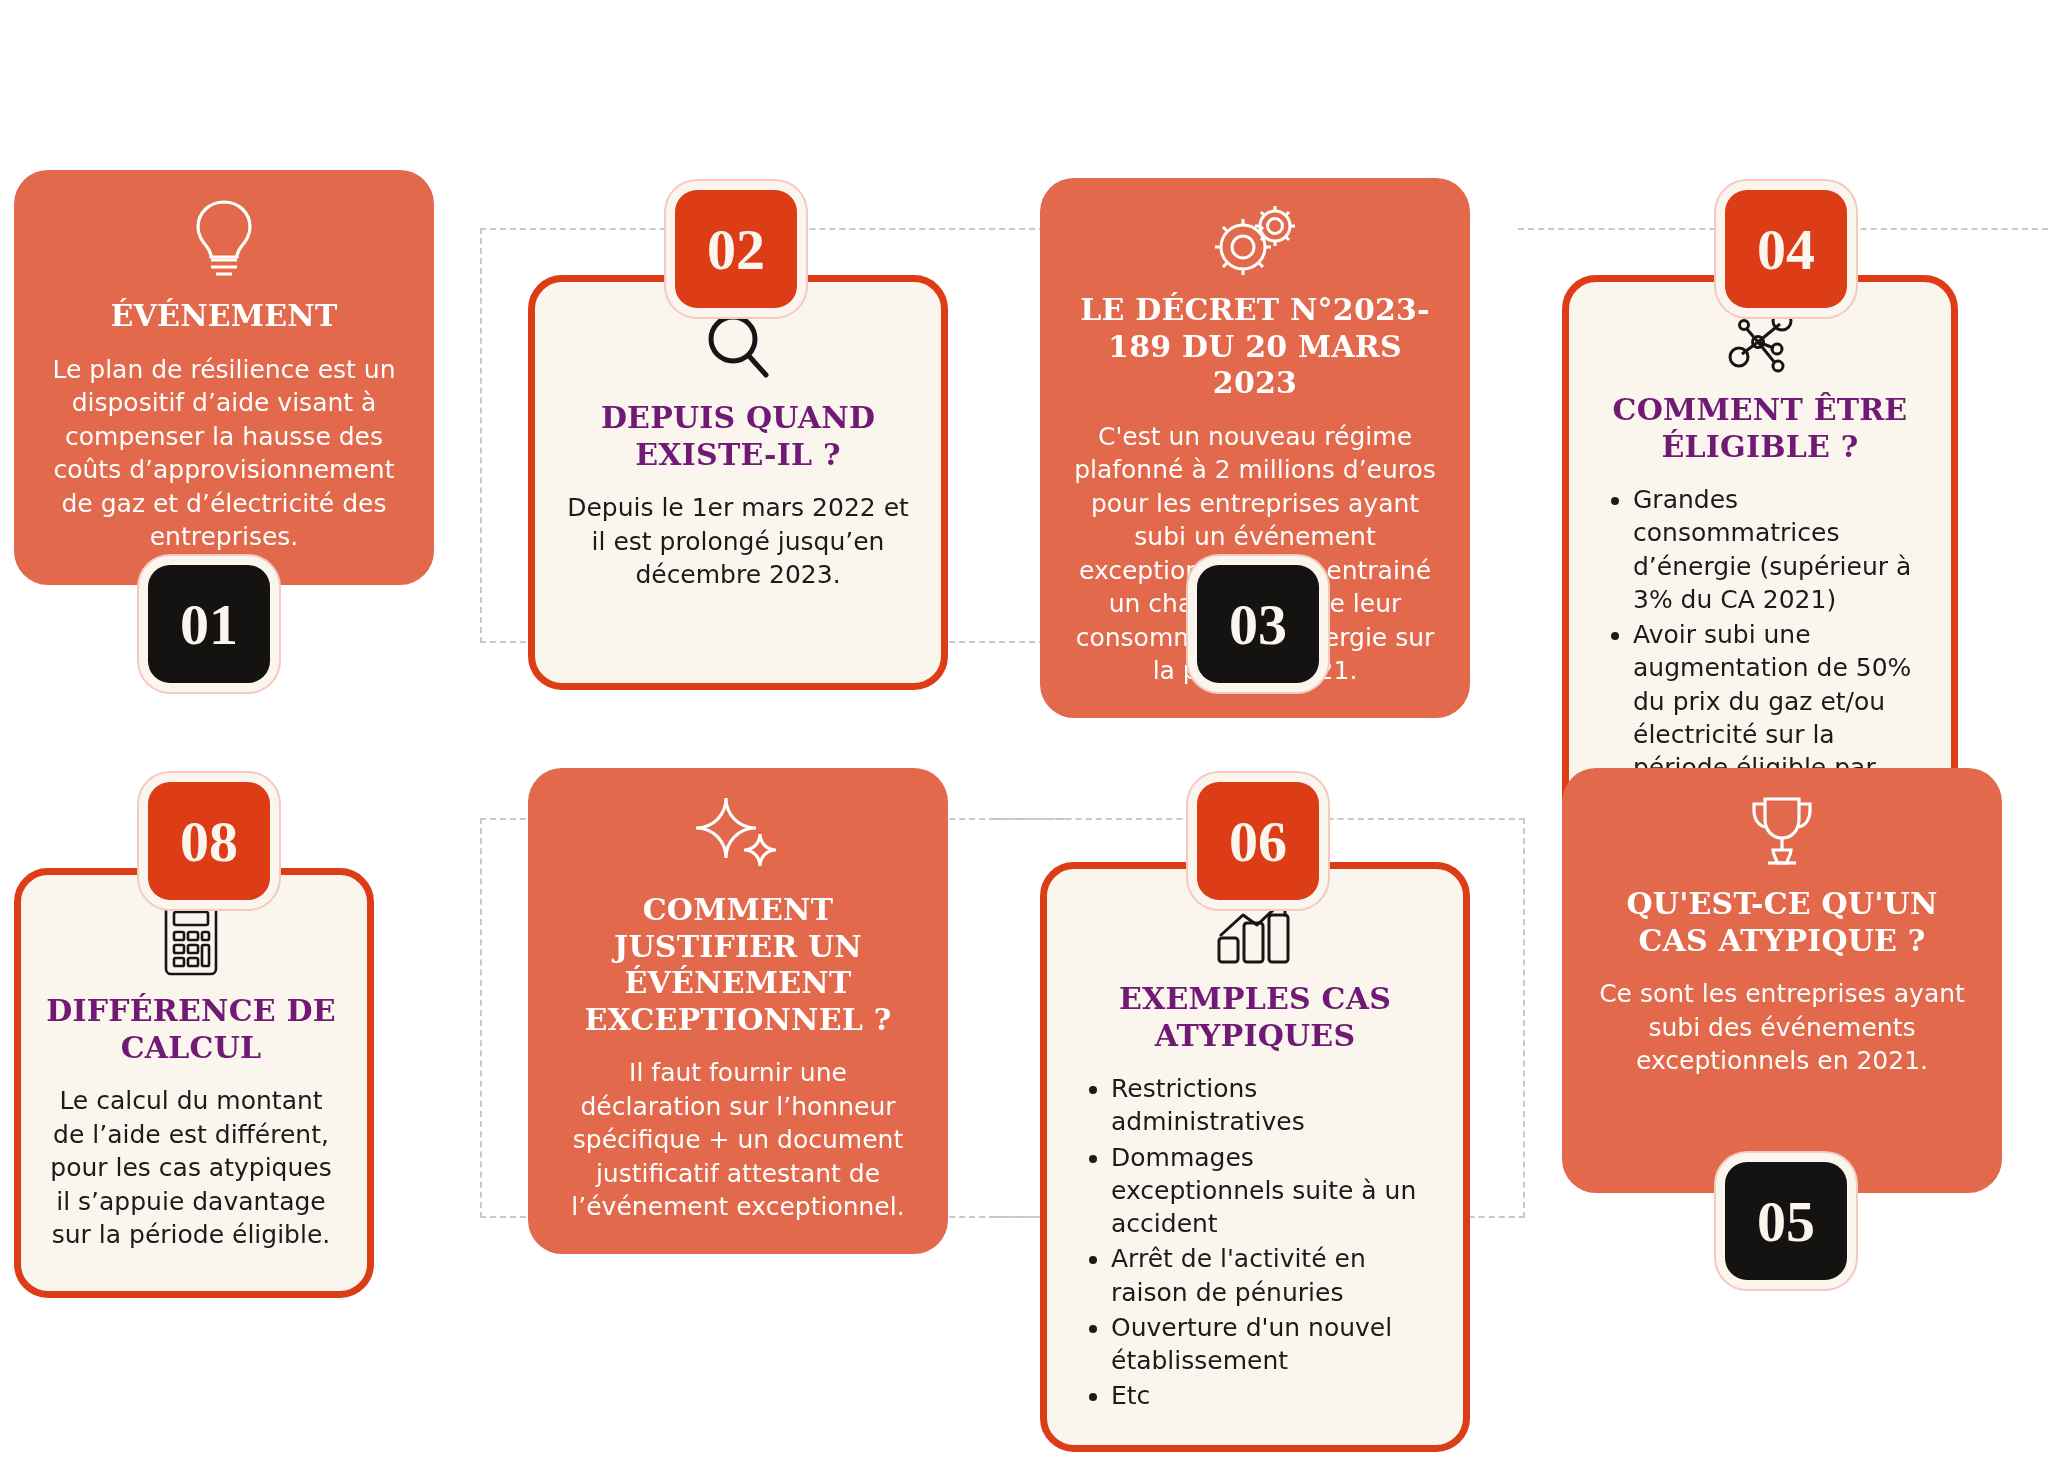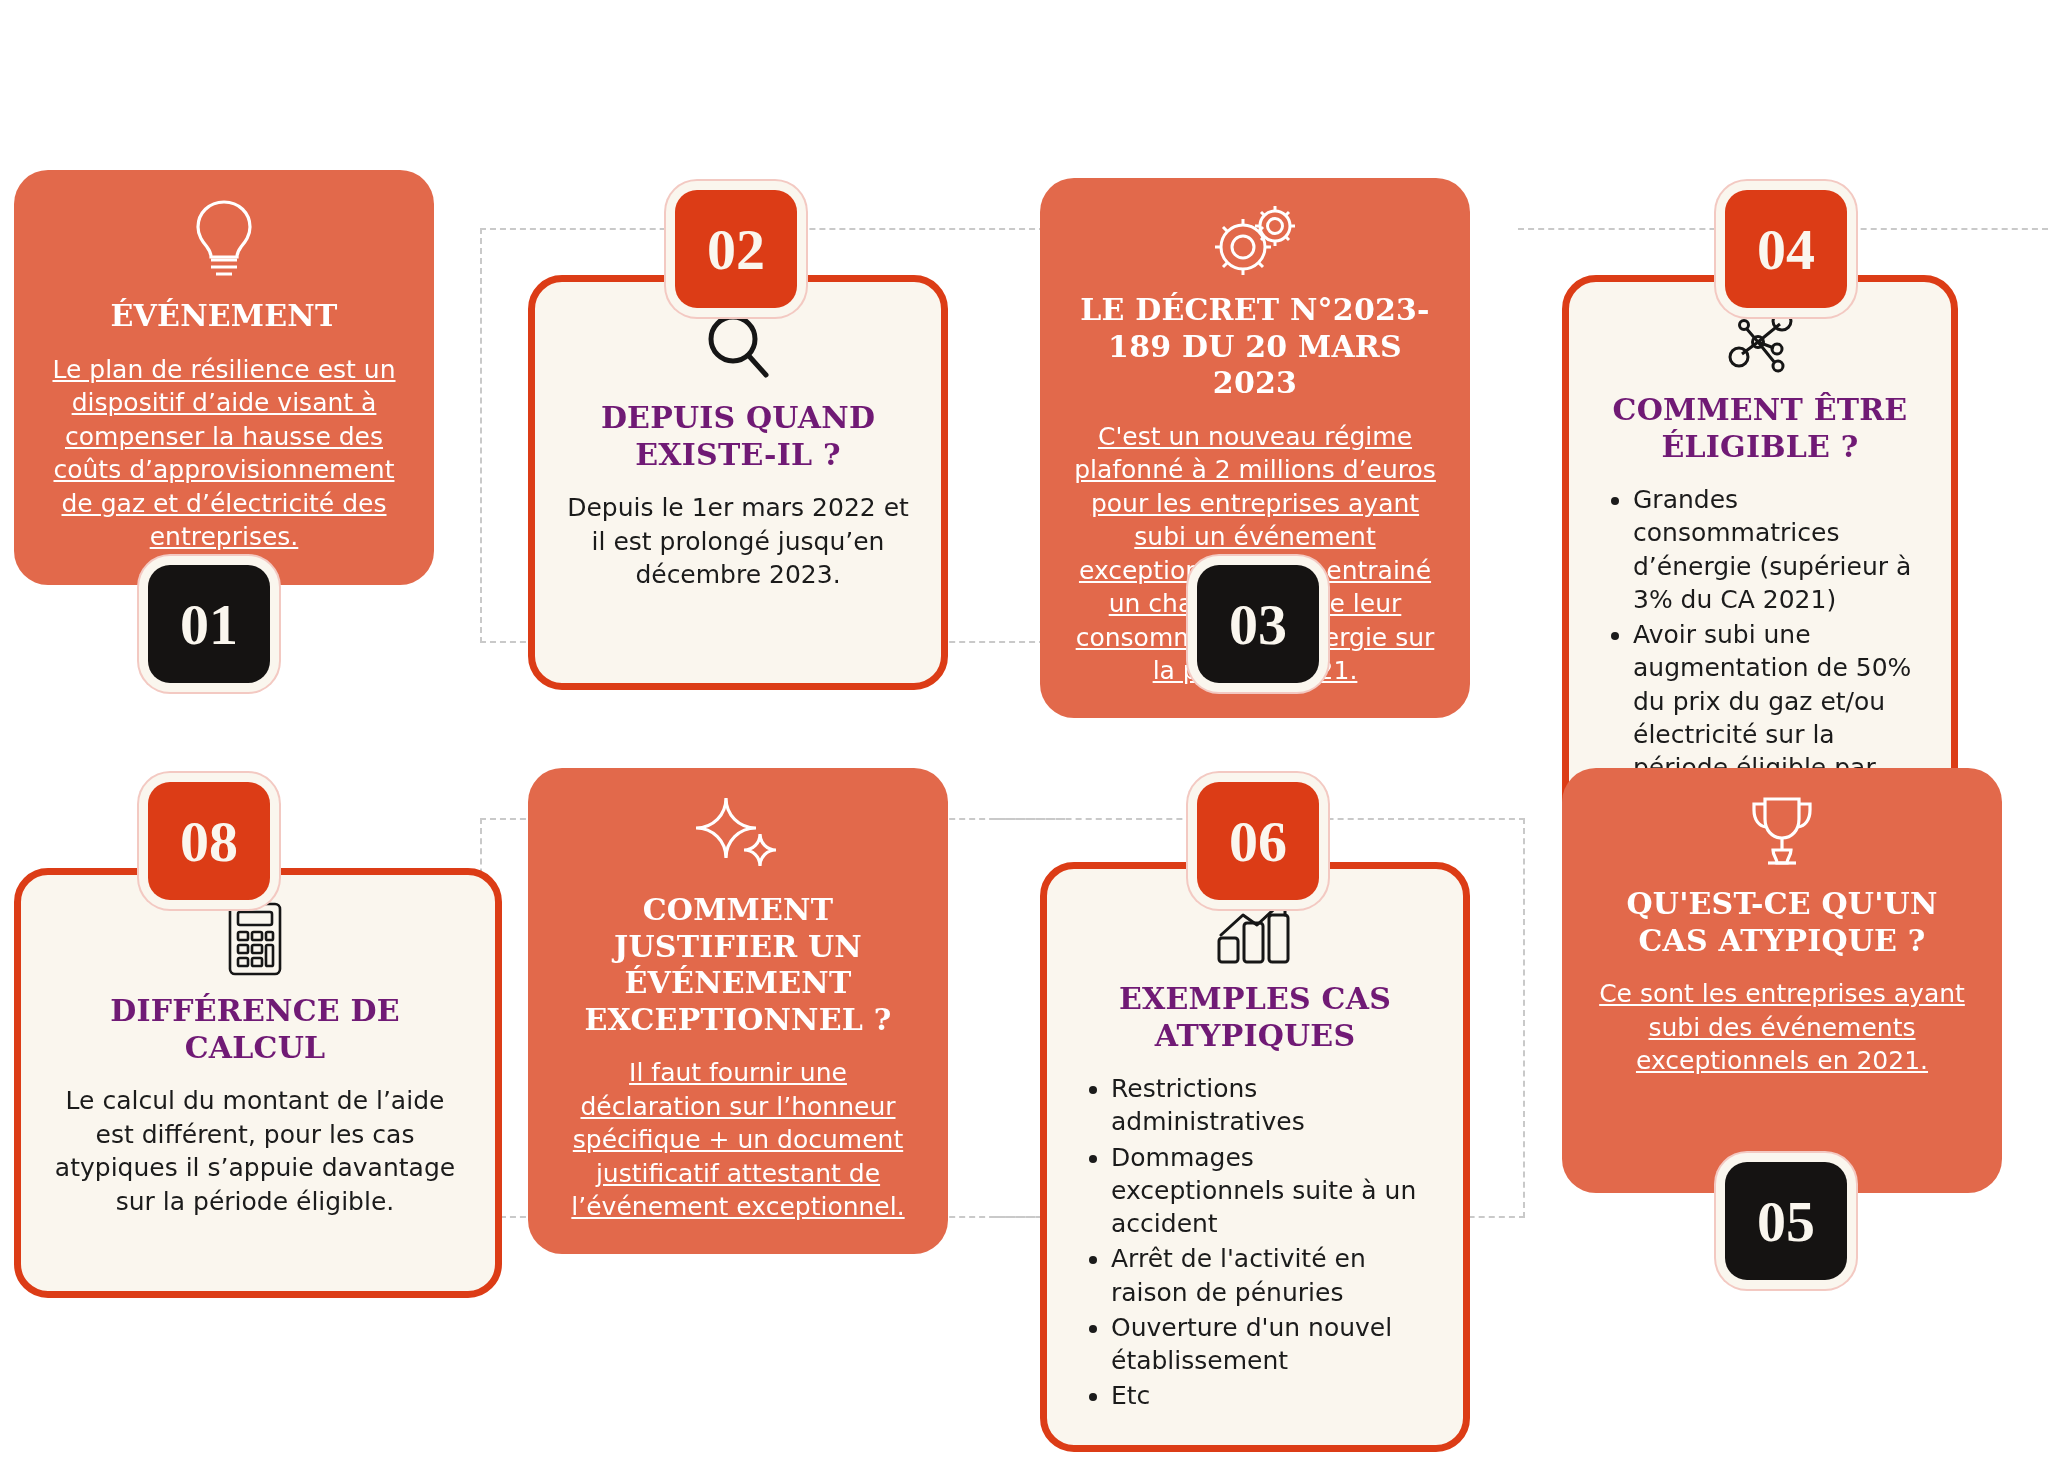--- a/index.html
+++ b/index.html
@@ -85,33 +85,33 @@
 
   #card02 { left: 528px;  top: 275px; width: 420px;  min-height: 415px; }
   #badge02{ left: 675px;  top: 190px; }
 
   #card03 { left: 1040px; top: 178px; width: 430px;  min-height: 415px; justify-content: space-between; }
   #badge03{ left: 1197px; top: 565px; }
 
   #card04 { left: 1562px; top: 275px; width: 396px;  min-height: 425px; }
   #badge04{ left: 1725px; top: 190px; }
 
-  #card08 { left: 14px;   top: 868px; width: 488px;  min-height: 430px; padding-left: 24px; }
+  #card08 { left: 14px;   top: 868px; width: 360px;  min-height: 430px; padding-left: 24px; }
   #badge08{ left: 148px;  top: 782px; }
 
   #card07 { left: 528px;  top: 768px; width: 420px;  min-height: 425px; }
   #badge07{ left: 675px;  top: 1162px; }
 
   #card06 { left: 1040px; top: 862px; width: 430px;  min-height: 438px; }
   #badge06{ left: 1197px; top: 782px; }
 
   #card05 { left: 1562px; top: 768px; width: 440px;  min-height: 425px; }
   #badge05{ left: 1725px; top: 1162px; }
 
-  .card.solid .card-body, .card.solid ul.card-list { color:#fff;text-decoration:underline; }
+  .card.solid .card-body, .card.solid ul.card-list { color:#fff; }
 </style>
 </head>
 <body>
 
 <div class="stage">
 
   <div class="guide guide-a"></div>
   <div class="guide guide-b"></div>
   <div class="guide guide-c"></div>
   <div class="guide guide-d"></div>

